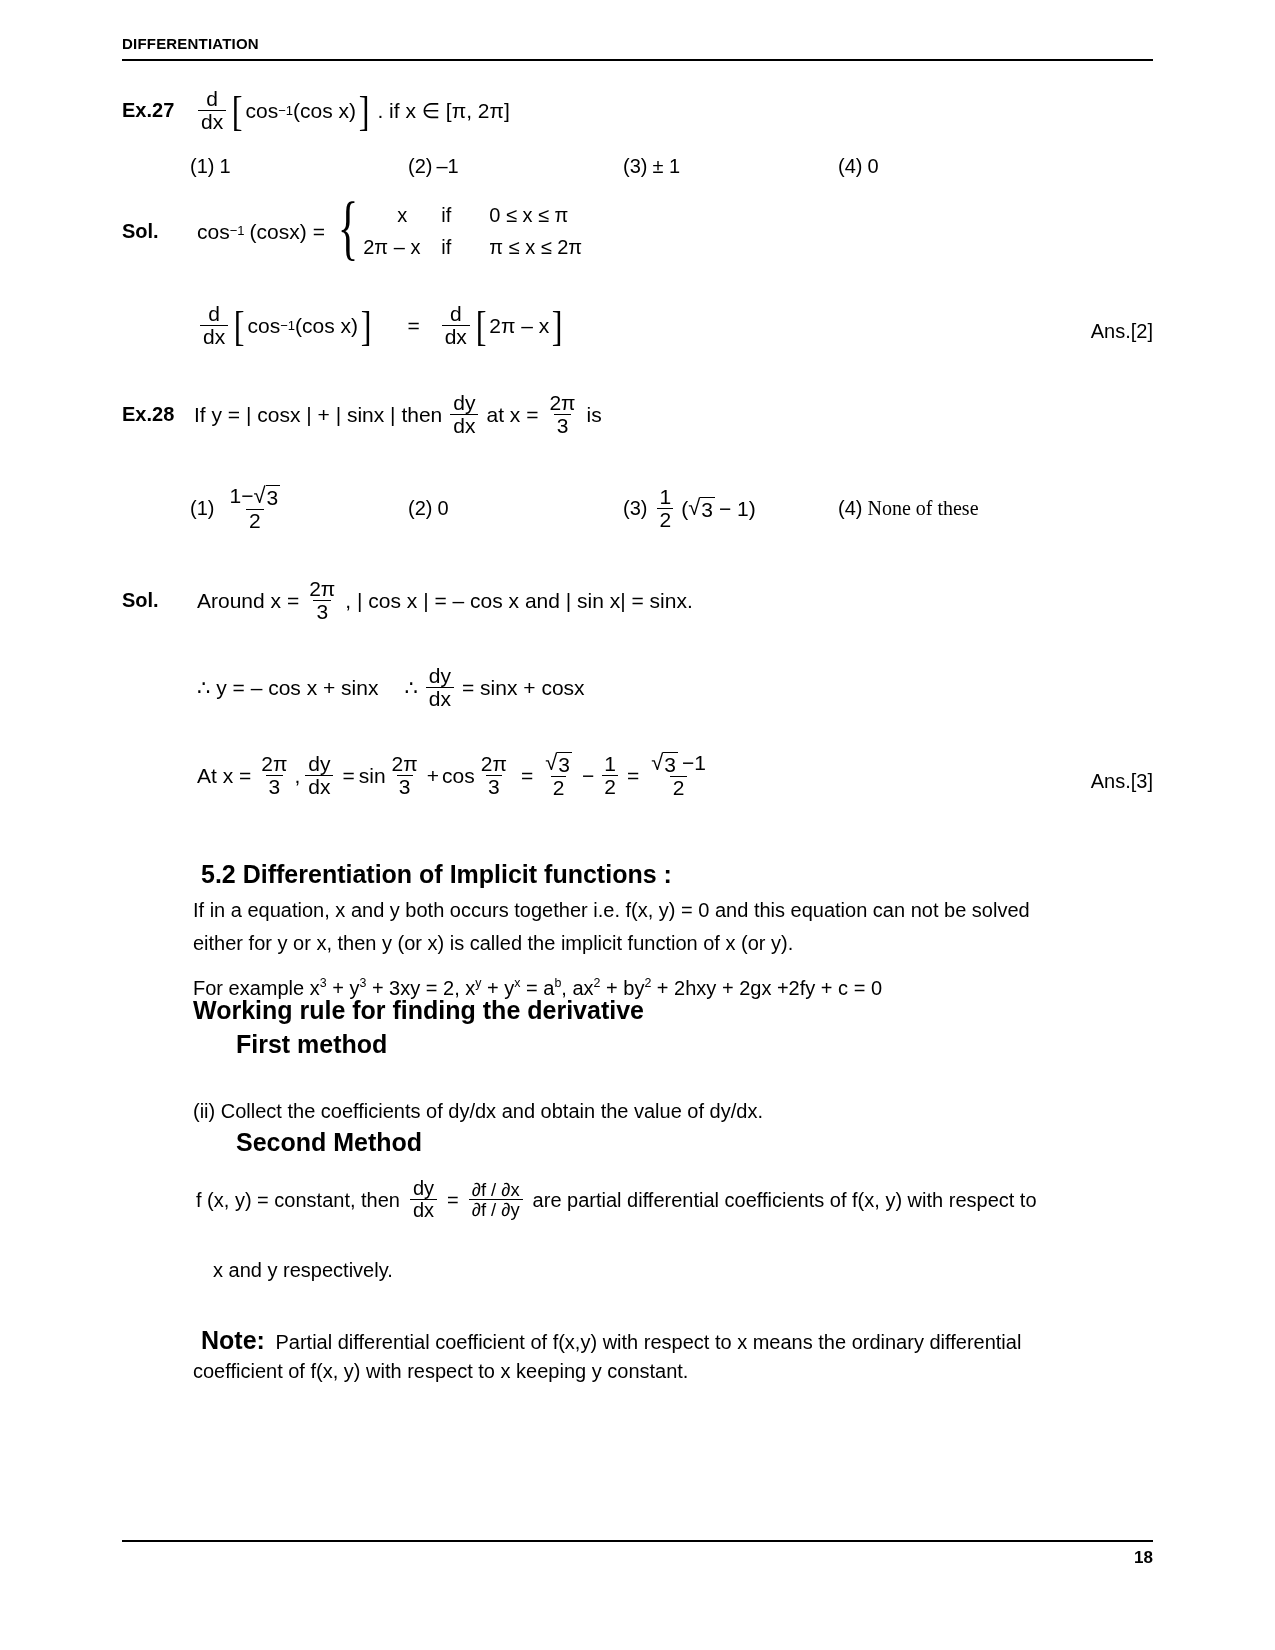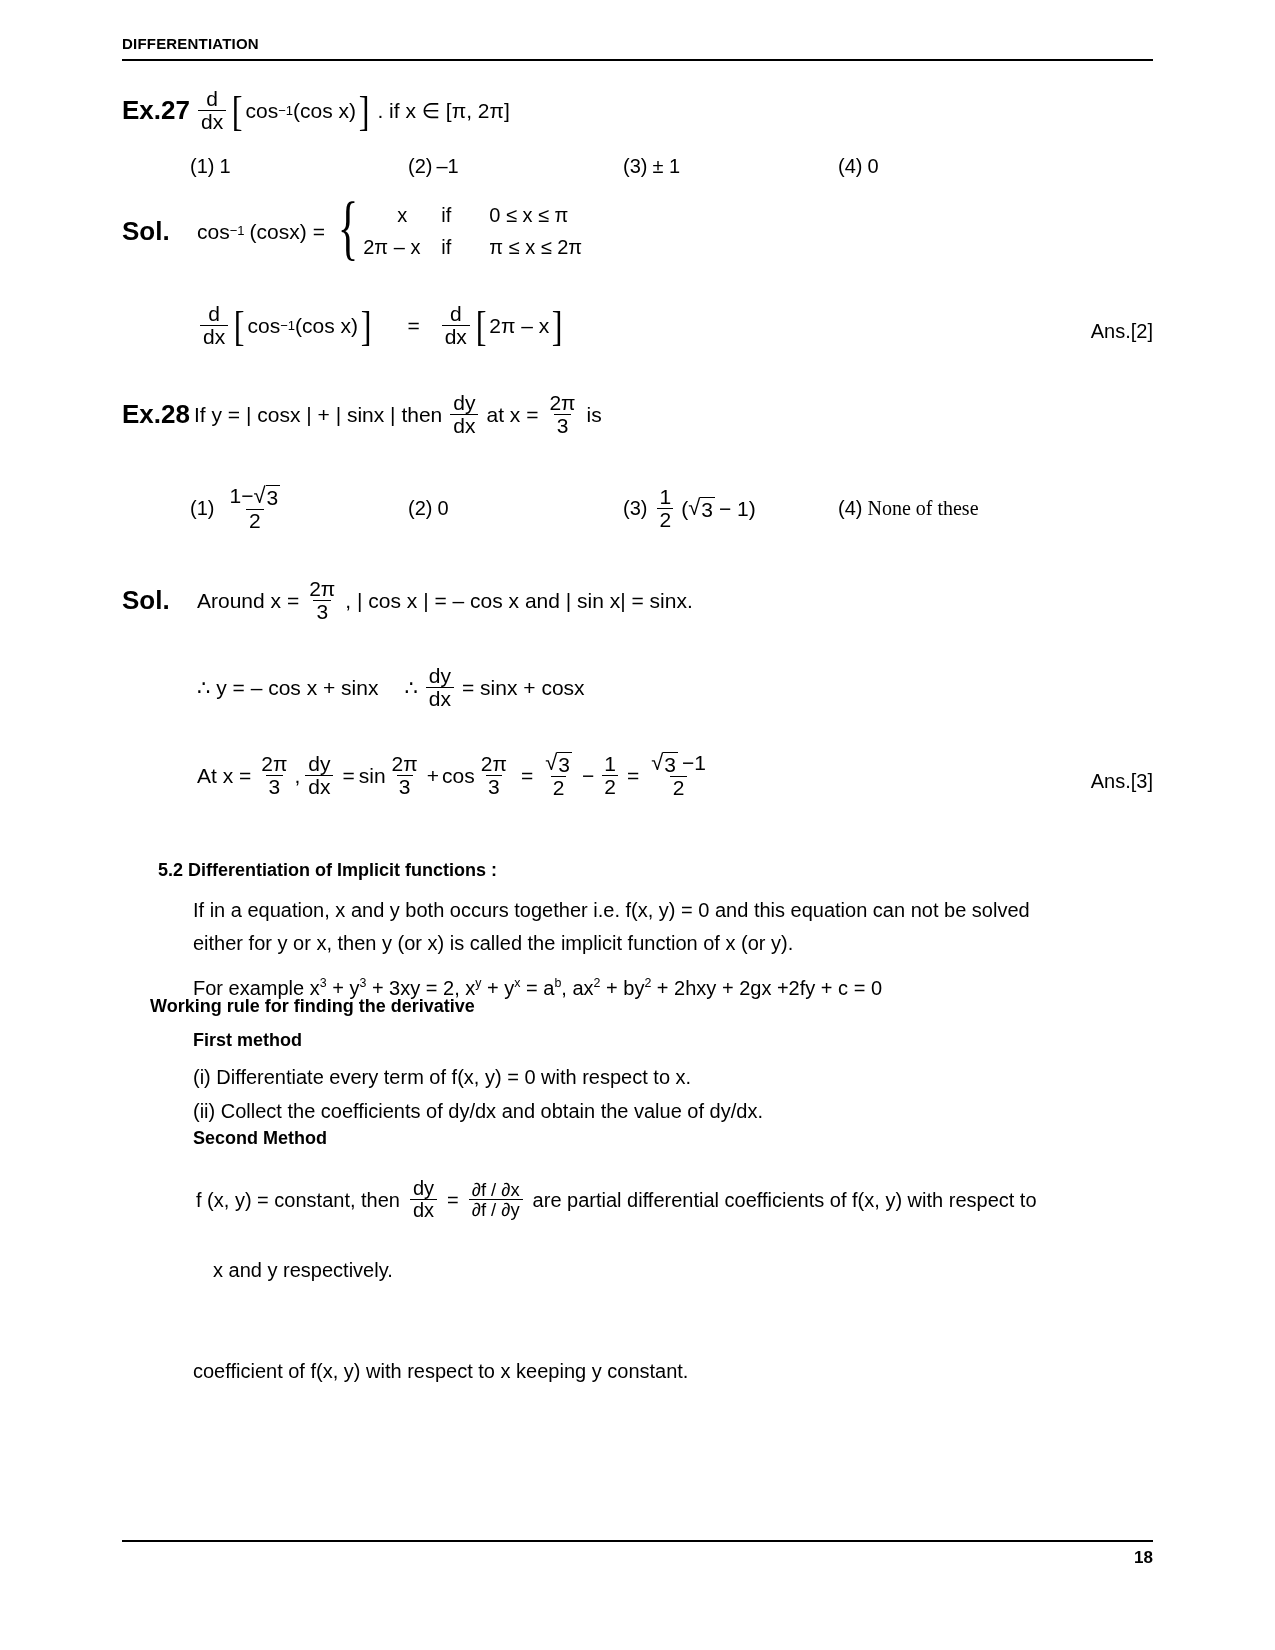--- a/index.html
+++ b/index.html
@@ -30,21 +30,21 @@
     letter-spacing: 0.2px;
     padding-top: 36px;
     line-height: 1.1;
   }
   .header-rule {
     border-bottom: 2.5px solid #000;
     margin-top: 6px;
   }
   .lbl {
     font-weight: bold;
-    font-size: 26px;
+    font-size: 20px;
     flex: 0 0 auto;
   }
   .lbl-ex { width: 72px; }
   .lbl-sol { width: 72px; }
   .math {
     font-size: 21px;
     line-height: 1;
     display: inline-flex;
     align-items: center;
     vertical-align: middle;
@@ -135,21 +135,22 @@
     position: absolute;
     left: 190px;
     right: 122px;
     display: flex;
     font-size: 20px;
   }
   .opt { display: flex; align-items: center; }
 
   .sec-head {
     font-weight: bold;
-    font-size: 18px;
+    font-size: 25px;
+    margin-left: 43px;
   }
   .para {
     font-size: 20px;
     line-height: 1.5;
   }
 
   .footer-rule {
     position: absolute;
     left: 122px;
     right: 122px;
@@ -403,39 +404,42 @@
 
   <div class="blk para" style="left:193px; top:895px; width:900px;">If in a equation, x and y both occurs together i.e. f(x, y) = 0 and this equation can not be solved</div>
   <div class="blk para" style="left:193px; top:928px; width:900px;">either for y or x, then y (or x) is called the implicit function of x (or y).</div>
 
   <div class="blk para" style="left:193px; top:961px;margin-top:12px;">
     <span>For example x</span><sup class="exp">3</sup><span> + y</span><sup class="exp">3</sup><span> + 3xy = 2, x</span><sup class="exp">y</sup><span> + y</span><sup class="exp">x</sup><span> = a</span><sup class="exp">b</sup><span>, ax</span><sup class="exp">2</sup><span> + by</span><sup class="exp">2</sup><span> + 2hxy + 2gx +2fy  + c = 0</span>
   </div>
 
   <div class="blk sec-head" style="left:150px; top:996px;text-align:right;">Working rule for finding the derivative</div>
   <div class="blk sec-head" style="left:193px; top:1030px;">First method</div>
-  <div class="blk para" style="left:193px; top:1062px;">(i) Differentiate every term of f(x, y) = 0 with respect to x.</div>
   <div class="blk para" style="left:193px; top:1096px;">(ii) Collect the coefficients of dy/dx and obtain the value of dy/dx.</div>
   <div class="blk sec-head" style="left:193px; top:1128px;">Second  Method</div>
 
   <div class="blk" style="left:196px; top:1178px; display:flex; align-items:center;">
     <span class="math" style="font-size:20px;">
       <span>f (x, y) = constant, then</span>
       <span class="frac" style="margin:0 10px;">
         <span class="num">dy</span>
         <span class="den">dx</span>
       </span>
       <span>=</span>
       <span class="frac" style="margin:0 10px; font-size:0.92em;">
         <span class="num">∂f / ∂x</span>
         <span class="den">∂f / ∂y</span>
       </span>
       <span>are partial differential coefficients of f(x, y) with respect to</span>
     </span>
   </div>
   <div class="blk para" style="left:193px; top:1255px;margin-left:20px;">x and y respectively.</div>
 
+  <div class="blk para" style="left:158px; top:1322px; width:930px;">
+    <span class="sec-head">Note:</span>
+    <span style="margin-left:5px;">Partial differential coefficient of f(x,y) with respect to x means the ordinary differential</span>
+  </div>
   <div class="blk para" style="left:193px; top:1356px; width:930px;">coefficient of f(x, y) with respect to x keeping y constant.</div>
 
   <div class="footer-rule"></div>
   <div class="page-num">18</div>
 
 </div>
 
 </body></html>

